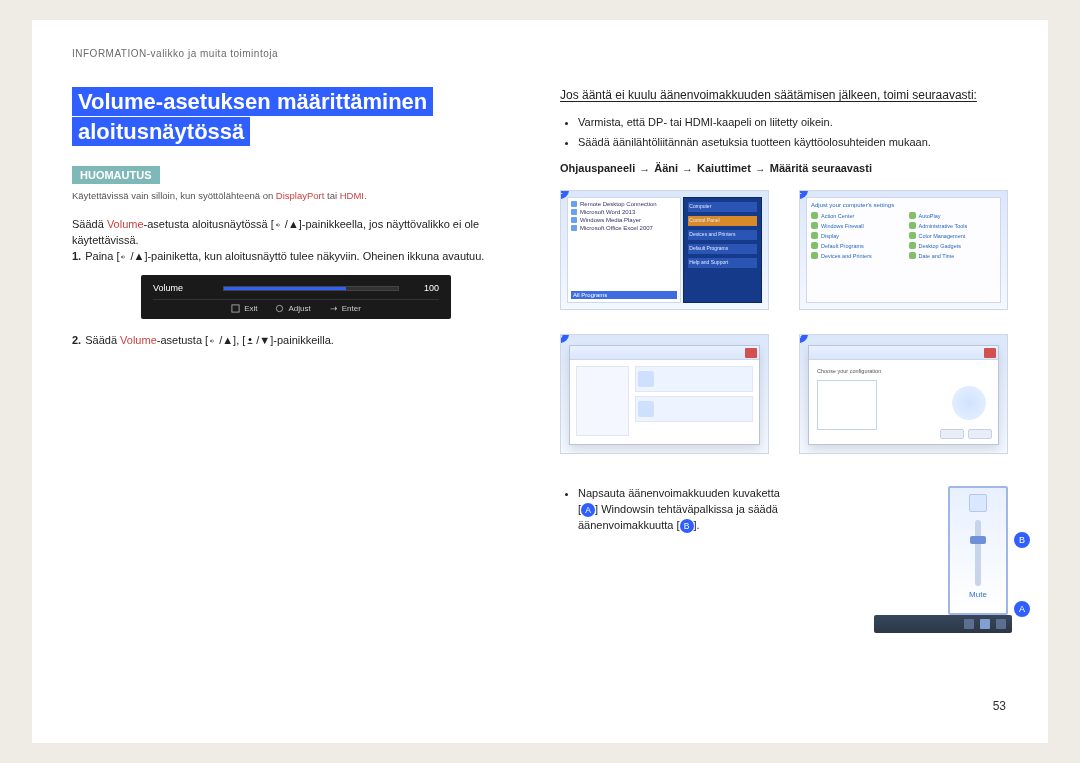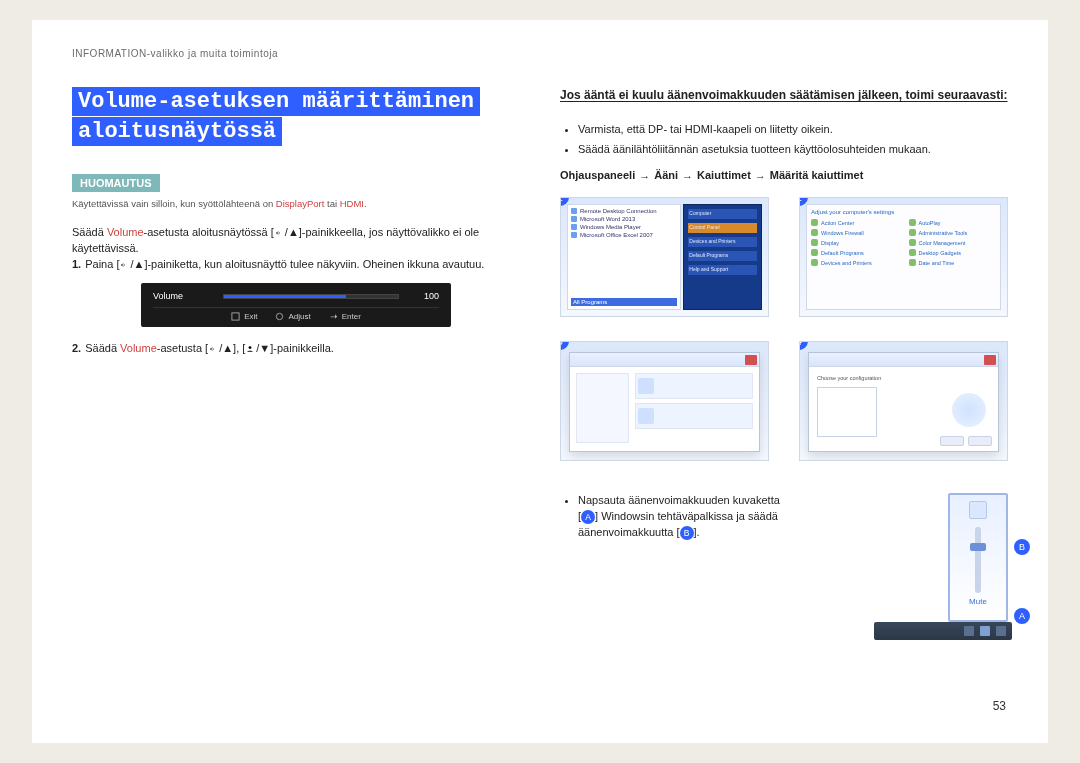--- a/index.html
+++ b/index.html
@@ -35,21 +35,21 @@
     background: #2f5fff;
     color: #fff;
     font-size: 22px;
     font-weight: bold;
     line-height: 1.35;
     display: inline;
     padding: 2px 6px;
     box-decoration-break: clone;
     -webkit-box-decoration-break: clone;
   }
-  .heading-wrap { margin-bottom: 28px; line-height: 1.6; font-family: Liberation Mono, monospace; }
+  .heading-wrap { margin-bottom: 20px; line-height: 1.6; }
   .note-badge {
     display: inline-block;
     background: #7fb8b8;
     color: #fff;
     font-weight: bold;
     font-size: 11px;
     padding: 3px 8px;
     margin-bottom: 6px;
   }
   .small-note {
@@ -77,24 +77,24 @@
   .osd-fill { position:absolute; left:0; top:0; bottom:0; width:70%; background:#2f5fff; }
   .osd-val { width:30px; text-align:right;}
   .osd-row2 { display:flex; justify-content:center; gap:18px; font-size:8px; color:#ccc; border-top:1px solid #333; padding-top:4px;}
   .osd-ctl { display:flex; align-items:center; gap:4px;}
   .osd-ctl svg { width:9px; height:9px; }
   .key-icon {
     display:inline-flex; align-items:center; gap:1px; vertical-align:middle;
   }
   .key-icon svg { width:10px; height:10px; }
   .right-heading {
-    font-weight: bold;
+    font-weight: normal;
     font-size: 12px;
     line-height: 1.4;
-    margin-bottom: 18px;
+    margin-bottom: 11px;
     text-decoration: underline;
     text-underline-offset: 2px;
   }
   ul.bullets { list-style: disc; padding-left: 18px; margin-bottom:10px; }
   ul.bullets li { font-size: 11px; line-height:1.45; margin-bottom:4px; }
   .path-bold { font-weight: bold; font-size: 11px; margin-bottom: 14px; line-height:1.4;}
   .arrow { padding: 0 4px; }
   .shot-grid {
     display: grid;
     grid-template-columns: 1fr 1fr;
@@ -284,21 +284,21 @@
       </div>
     </div>
 
     <div class="col">
       <div class="right-heading">Jos ääntä ei kuulu äänenvoimakkuuden säätämisen jälkeen, toimi seuraavasti:</div>
       <ul class="bullets">
         <li>Varmista, että DP- tai HDMI-kaapeli on liitetty oikein.</li>
         <li>Säädä äänilähtöliitännän asetuksia tuotteen käyttöolosuhteiden mukaan.</li>
       </ul>
       <div class="path-bold">
-        <span>Ohjauspaneeli</span><span class="arrow sym">→</span><span>Ääni</span><span class="arrow sym">→</span><span>Kaiuttimet</span><span class="arrow sym">→</span><span>Määritä kaiuttimet</span>
+        <span>Ohjauspaneeli</span><span class="arrow sym">→</span><span>Ääni</span><span class="arrow sym">→</span><span>Kaiuttimet</span><span class="arrow sym">→</span><span>Määritä seuraavasti</span>
       </div>
 
       <div class="shot-grid">
 
         <div class="shot">
           <div class="shot-badge">1</div>
           <div class="shot1-menu">
             <div class="row">
                 <span class="dot"></span>
                 <span>Remote Desktop Connection</span>

